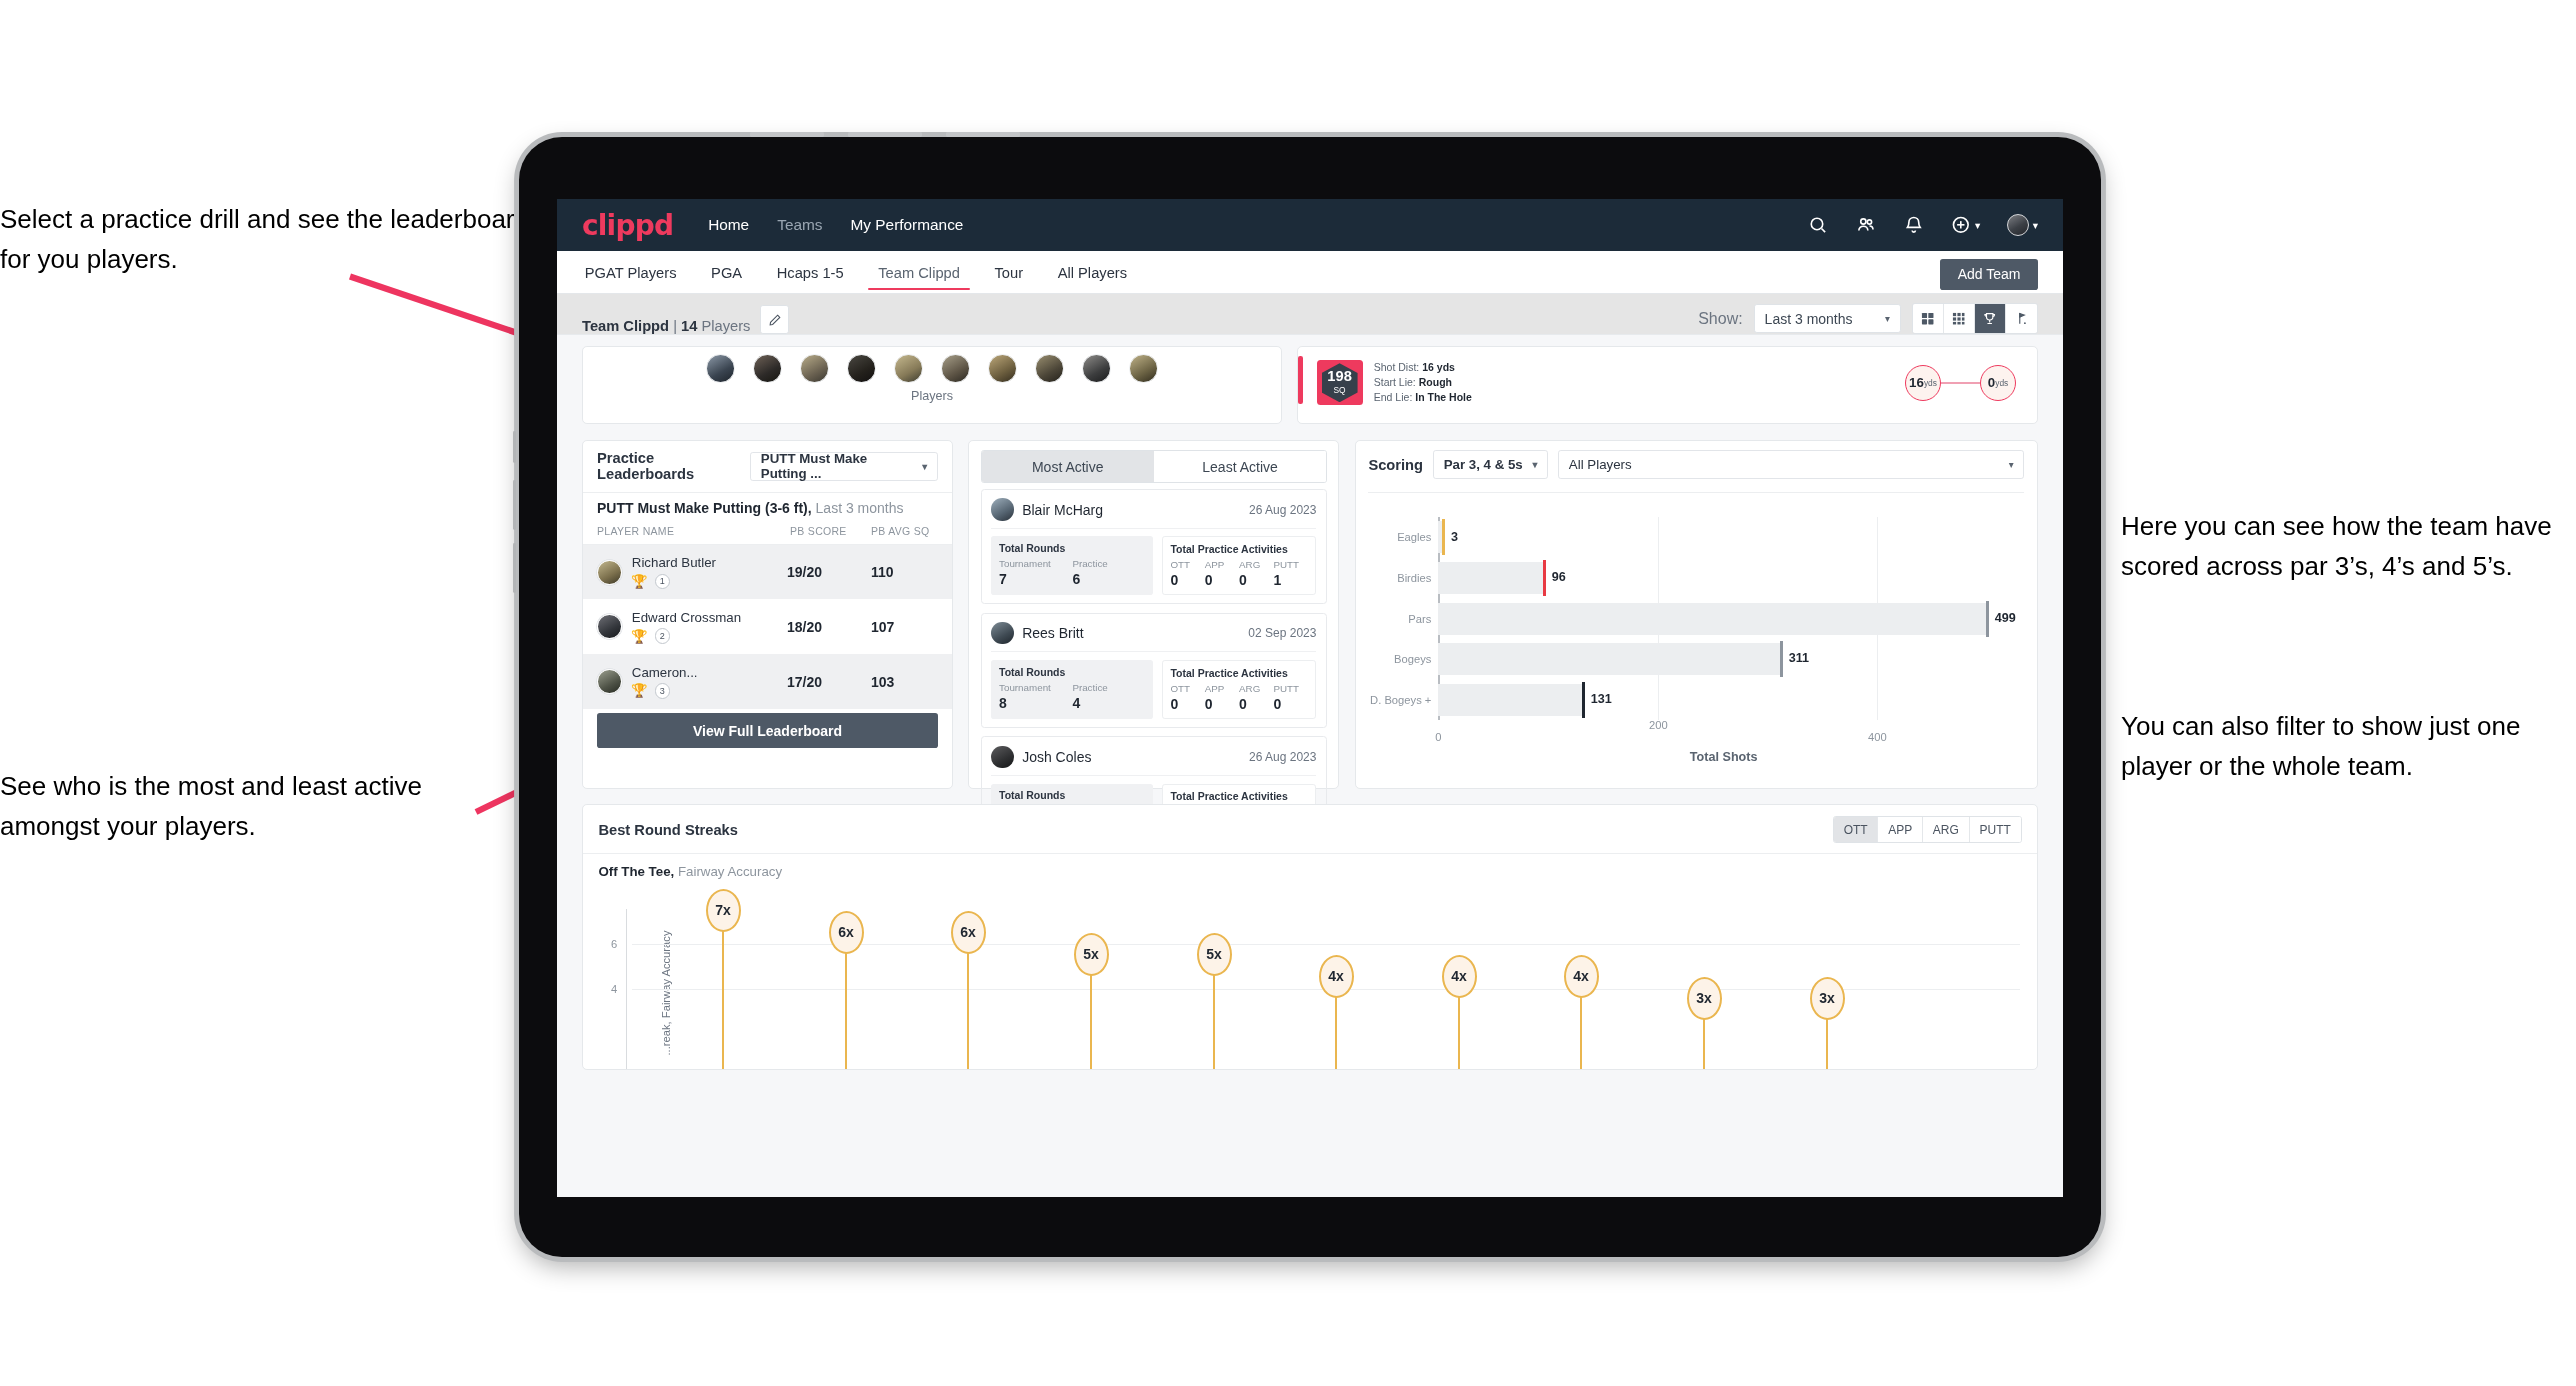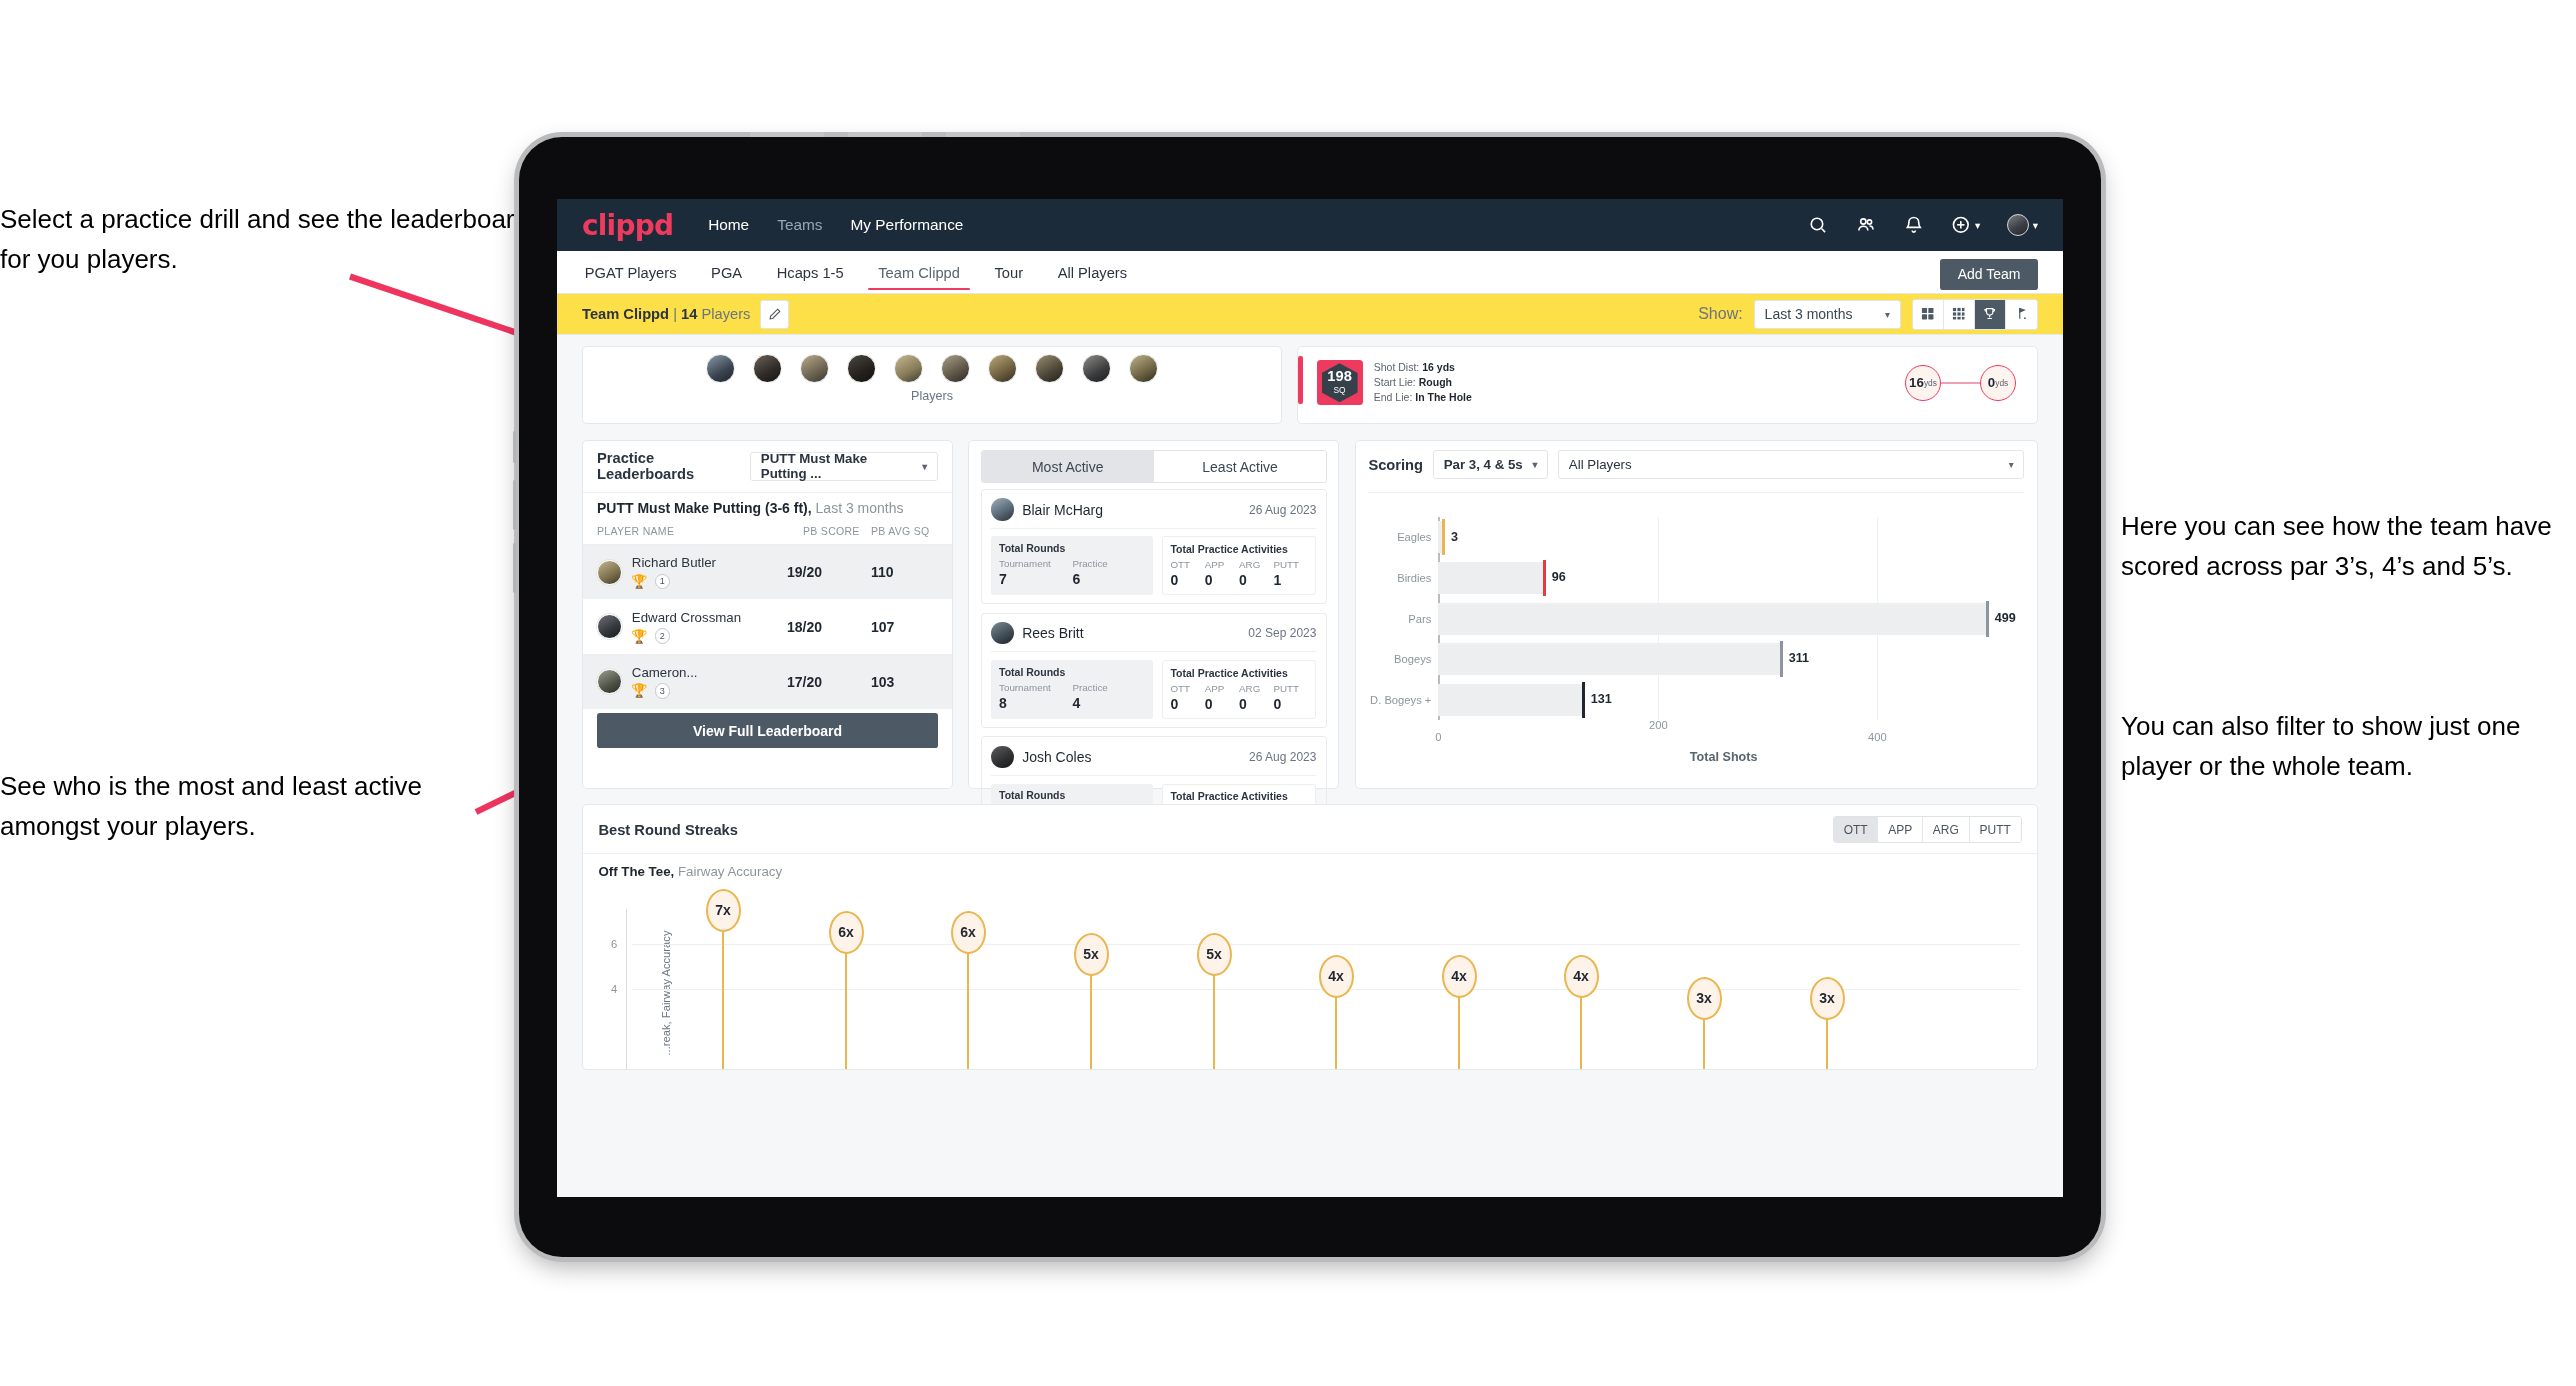--- a/index.html
+++ b/index.html
@@ -80,21 +80,21 @@
     height: 2.8px; background: #ee3a5e; border-radius: 1.4px;
   }
   .add-team {
     position: absolute; right: 25px; top: 7.7px;
     background: #4e5966; color: #ffffff; font-size: 14px;
     padding: 7.7px 17.5px; border-radius: 2.8px; border: none;
   }
 
   
   .subhead {
-    height: 41px; background: #fde047; display: flex; align-items: center;
+    height: 41px; background: #e5e5e5; display: flex; align-items: flex-end;
     padding: 0 25px; border-bottom: 0.7px solid #e7eaed;
   }
   .team-label { font-size: 14.7px; color: #6b7480; }
   .team-label b { color: #2c3440; font-weight: 700; }
   .pencil-btn {
     width: 29px; height: 29px; margin-left: 9.8px; background:#fff;
     border: 0.7px solid #dfe3e7; border-radius: 2.8px;
     display:flex; align-items:center; justify-content:center;
   }
   .pencil-btn svg { width: 14px; height: 14px; }
@@ -161,21 +161,21 @@
   .pl-select {
     margin-left: auto; background:#fff; border:0.7px solid #e2e5e9; border-radius:2.8px;
     height: 29px; display:flex; align-items:center; padding: 0 9.8px; gap: 8.4px;
     font-size: 13.3px; font-weight: 700; color: #2c3440;
   }
   .pl-sub { padding: 7px 14px 8.4px; font-size: 14px; color: #8d959e; border-top: 0.7px solid #eceef0; }
   .pl-sub b { color: #1f2630; font-weight: 700; }
   .pl-colhead { display:flex; padding: 0 14px 7px; font-size: 10.5px; color: #8d959e;
     letter-spacing: 0.3px; border-bottom: 0.7px solid #eceef0; }
   .pl-colhead .c1 { flex: 1; }
-  .pl-colhead .c2 { width: 68px; }
+  .pl-colhead .c2 { width: 81px; }
   .pl-colhead .c3 { width: 67px; }
   .pl-row { display:flex; align-items:center; padding: 10.5px 14px; }
   .pl-row.alt { background: #eff0f2; }
   .pl-av { width: 25px; height: 25px; border-radius: 50%; border: 1.4px solid #fff;
     box-shadow: 0 0 0 0.7px #dcdfe3; flex: 0 0 auto; }
   .pl-name-wrap { flex: 1; margin-left: 9.8px; }
   .pl-name { font-size: 13.3px; color: #2c3440; }
   .pl-badges { display:flex; align-items:center; gap: 6.3px; margin-top: 3.5px; }
   .trophy { font-size: 13.3px; line-height: 1; }
   .rank-pill { width: 15.4px; height: 15.4px; border-radius: 50%; border: 0.7px solid #c3c8ce;

